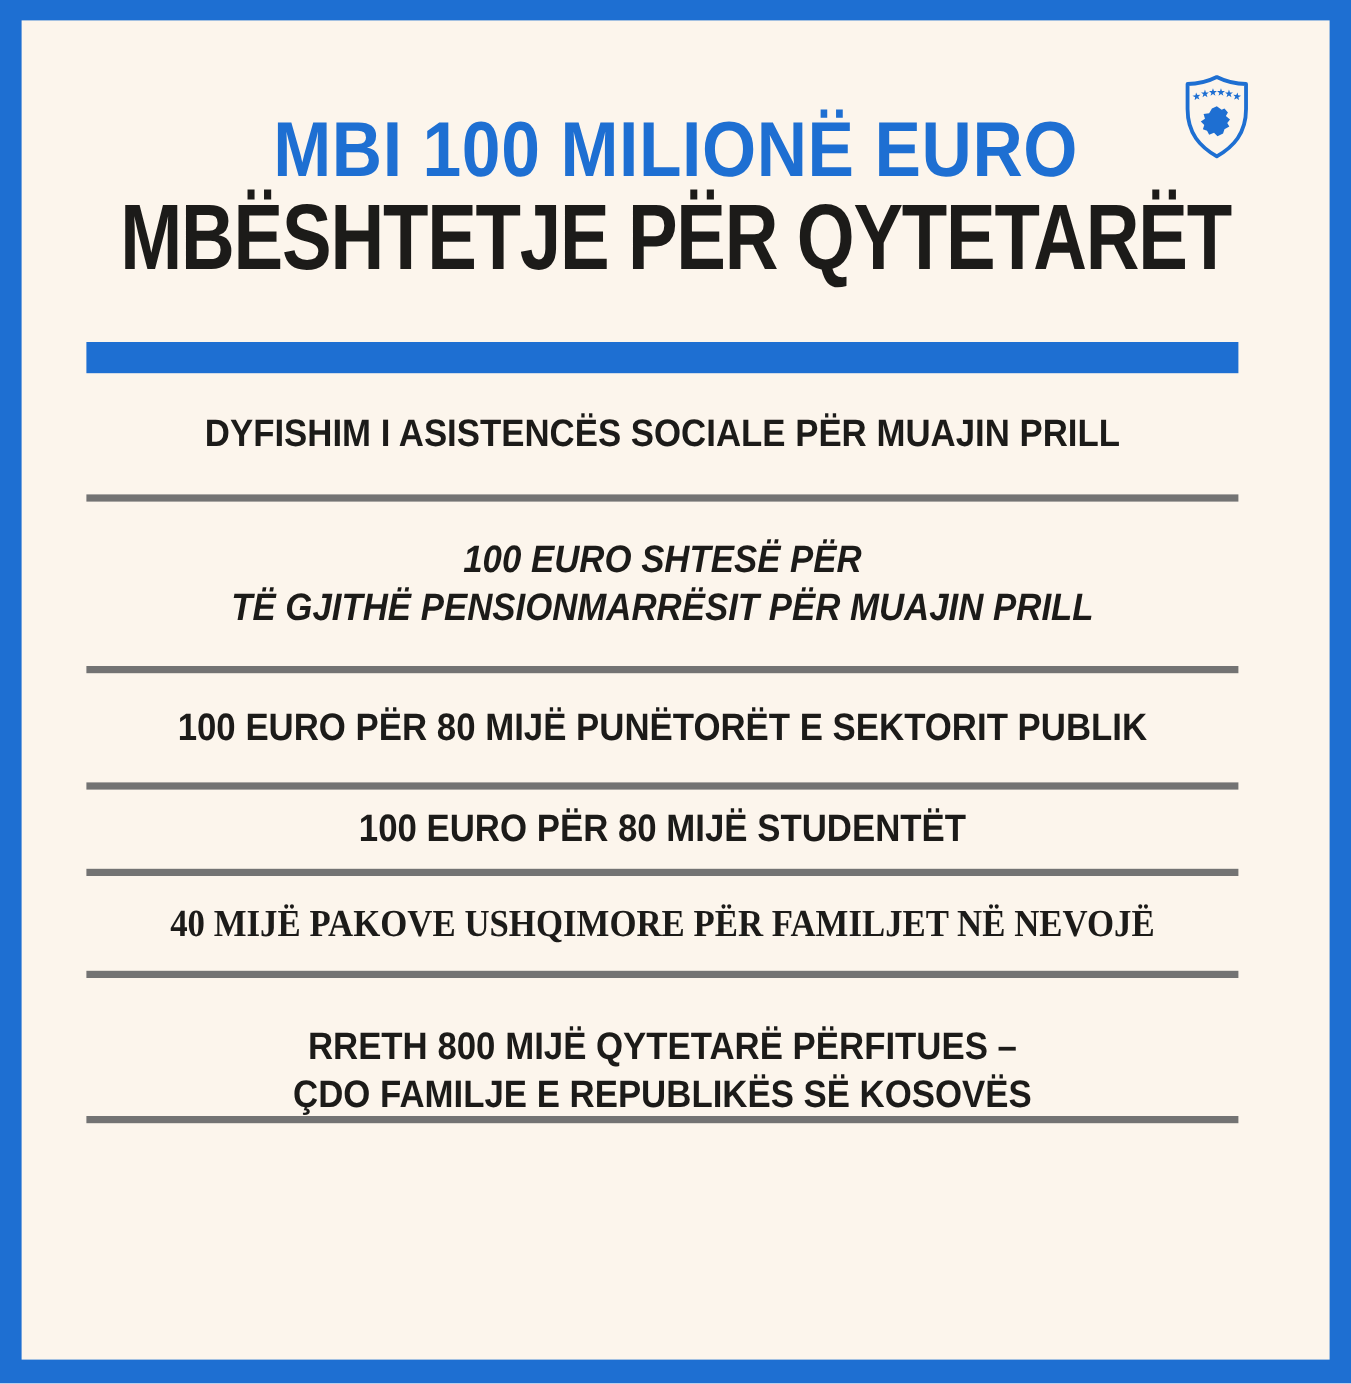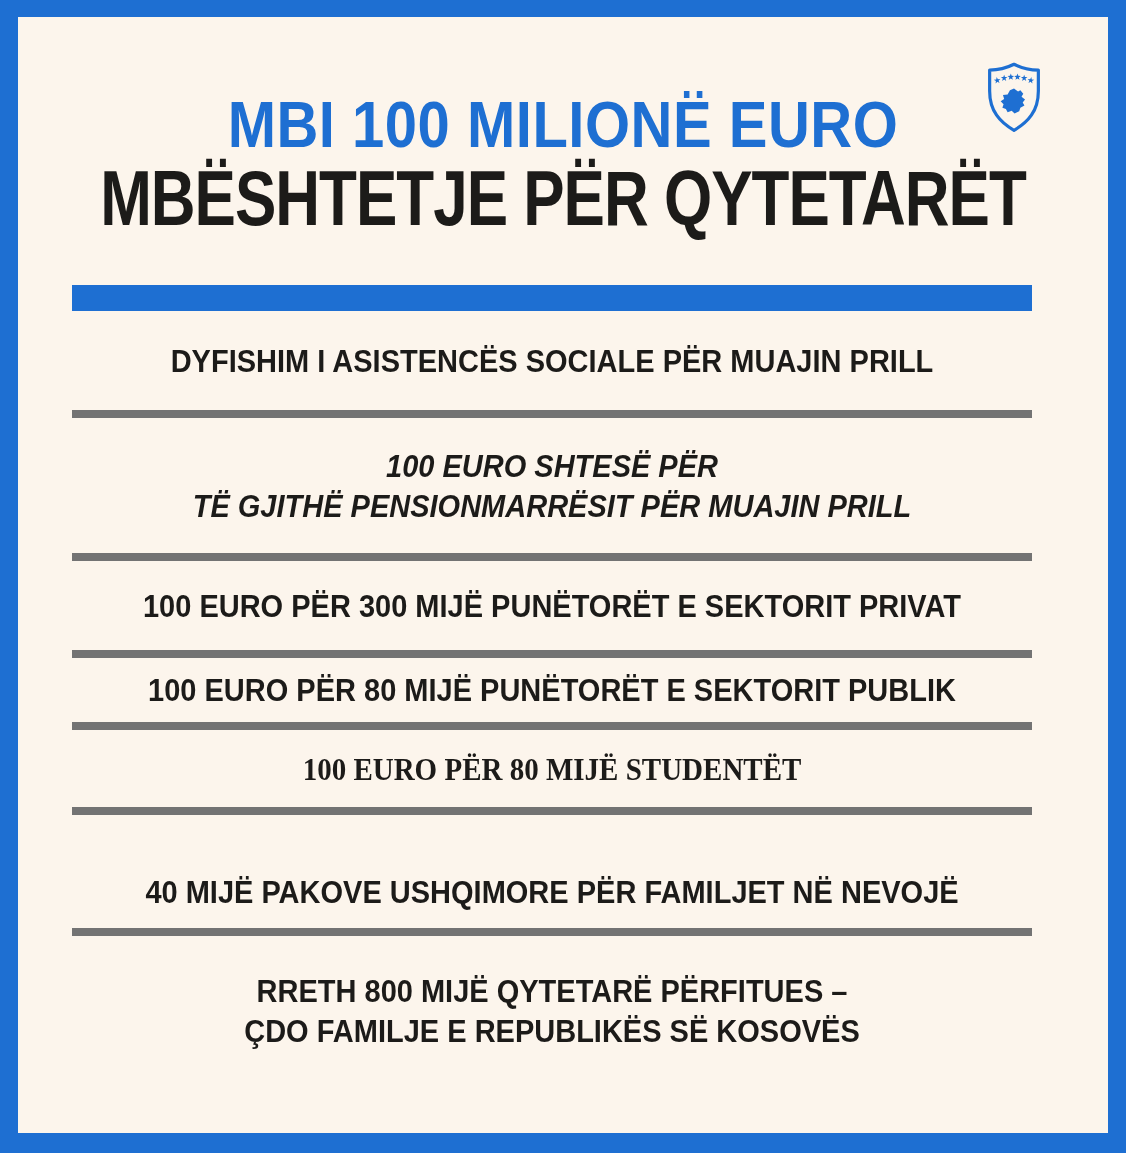--- a/index.html
+++ b/index.html
@@ -70,21 +70,21 @@
   .list {
     position: absolute;
     top: 294px; left: 54px;
     width: 960px;
   }
   .row {
     display: flex;
     flex-direction: column;
     align-items: center;
     justify-content: center;
-    border-bottom: 8px solid #737373;
+    border-bottom: 6px solid #737373;
   }
   .row:nth-child(1) { height: 107px; }
   .row:nth-child(2) { height: 143px; font-style: italic; }
   .row:nth-child(3) { height: 97px; }
   .row:nth-child(4) { height: 72px; }
   .row:nth-child(5) { height: 85px; font-family: Liberation Serif, serif; }
   .row:nth-child(6) { height: 81px; margin-top: 40px; }
   .row:nth-child(7) { height: 150px; border-bottom: none; }
   .line {
     display: block;
@@ -128,23 +128,20 @@
 
       <div class="row">
         <span class="line">DYFISHIM I ASISTENCËS SOCIALE PËR MUAJIN PRILL</span>
       </div>
 
       <div class="row">
         <span class="line">100 EURO SHTESË PËR</span>
         <span class="line">TË GJITHË PENSIONMARRËSIT PËR MUAJIN PRILL</span>
       </div>
 
-      <div class="row">
-        <span class="line">100 EURO PËR 300 MIJË PUNËTORËT E SEKTORIT PRIVAT</span>
-      </div>
 
       <div class="row">
         <span class="line">100 EURO PËR 80 MIJË PUNËTORËT E SEKTORIT PUBLIK</span>
       </div>
 
       <div class="row">
         <span class="line">100 EURO PËR 80 MIJË STUDENTËT</span>
       </div>
 
       <div class="row">

